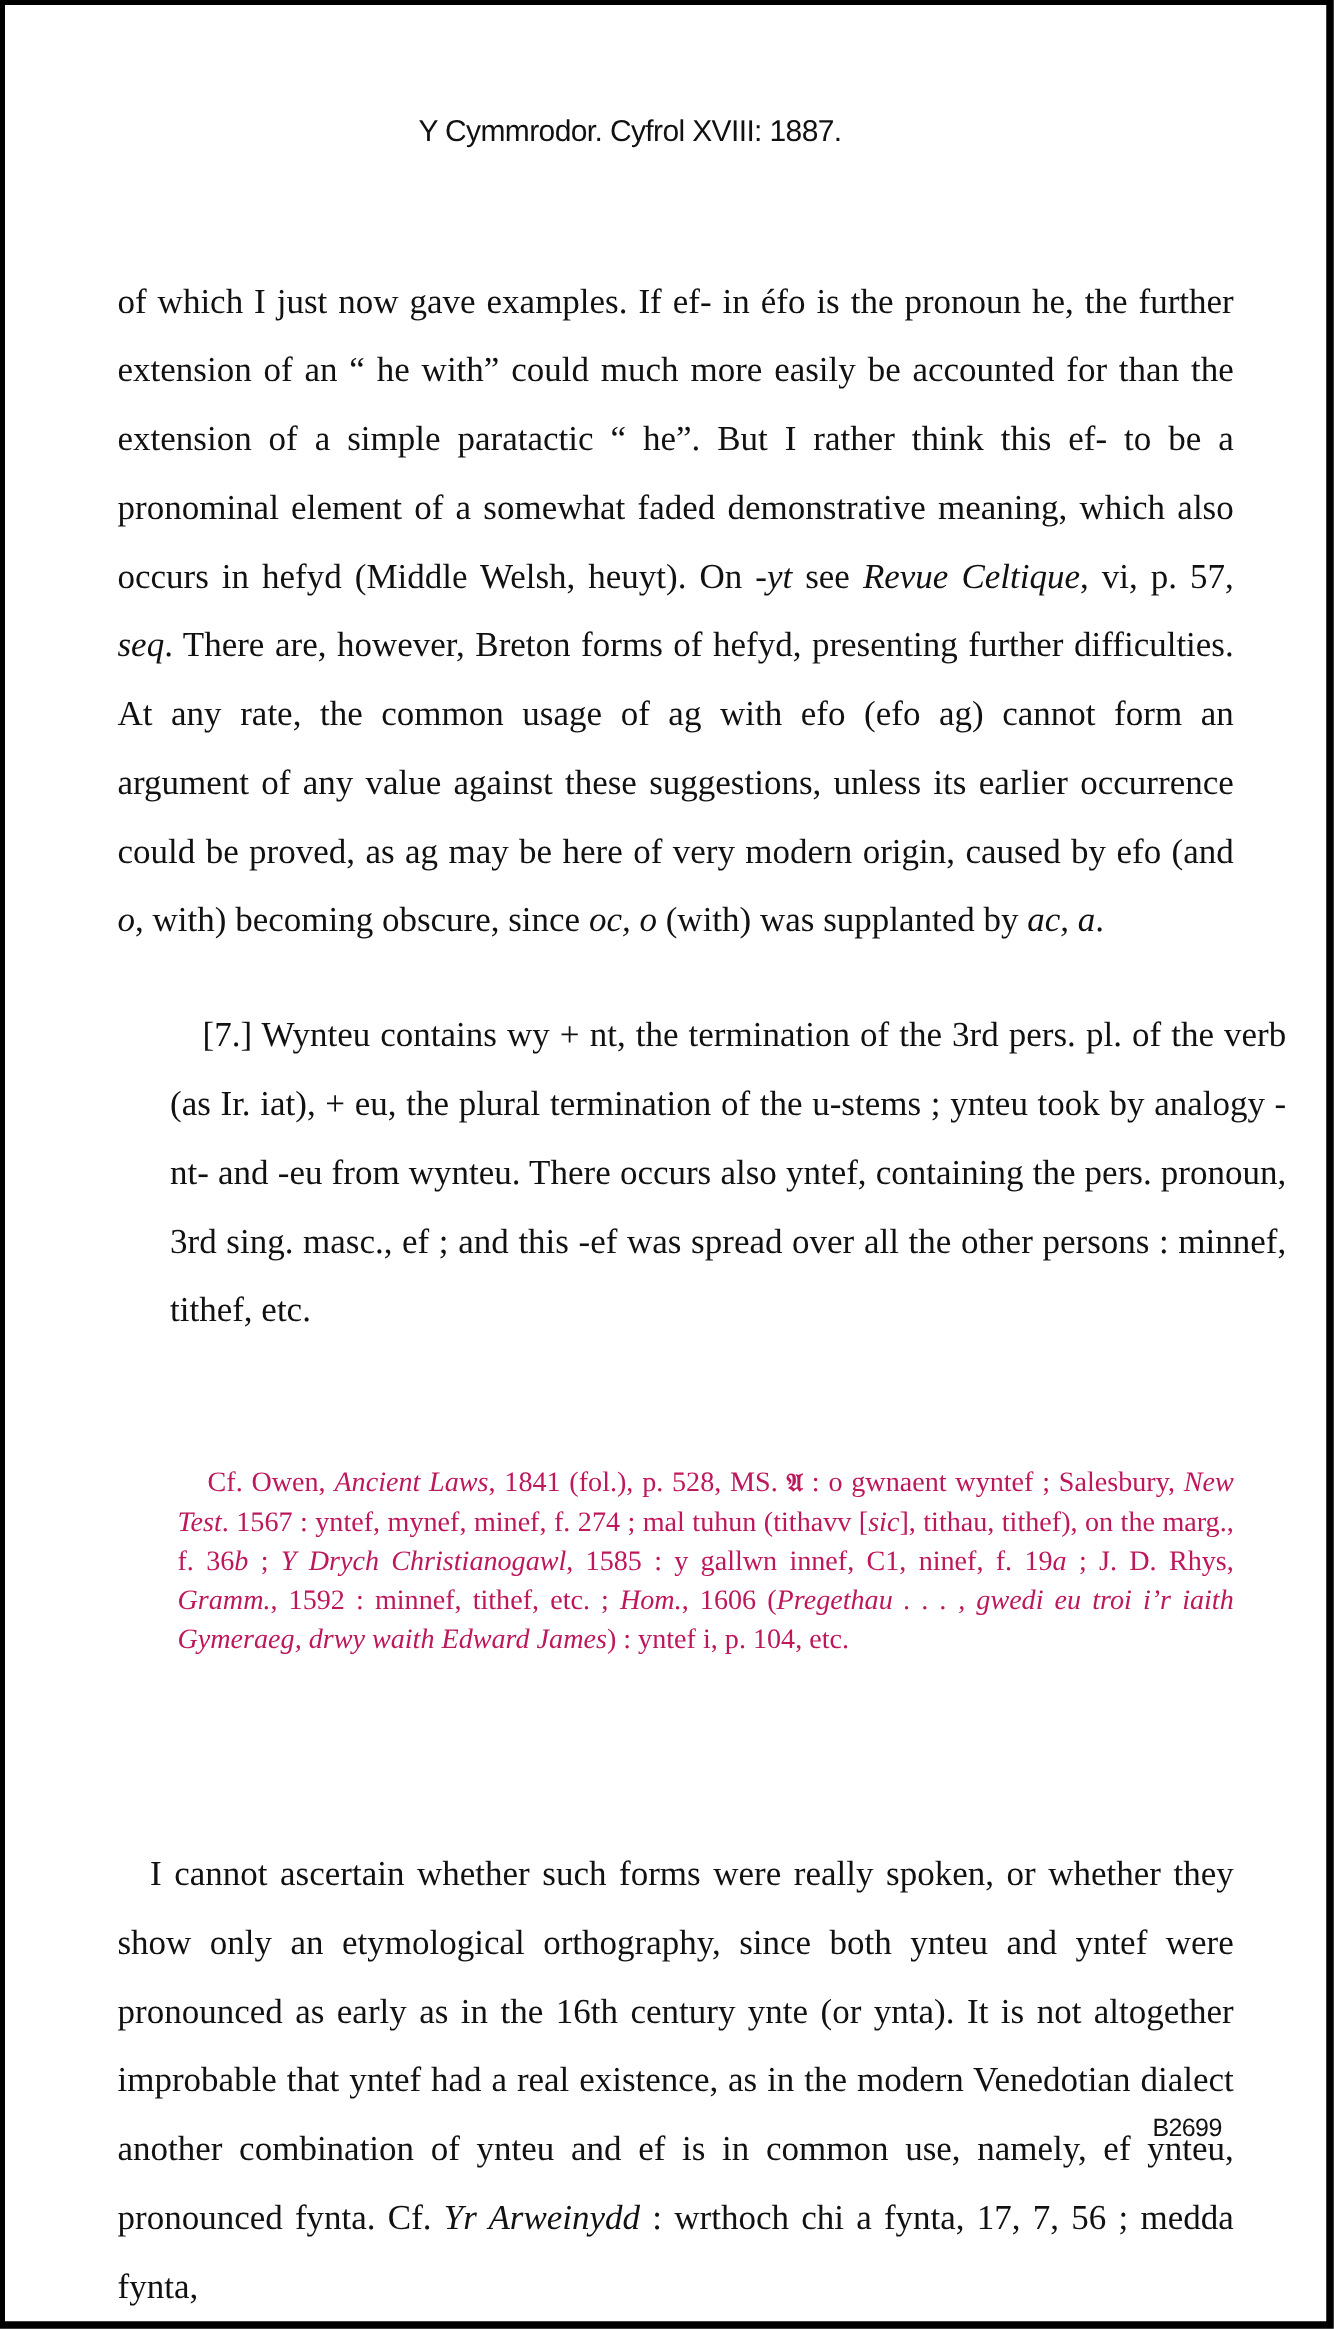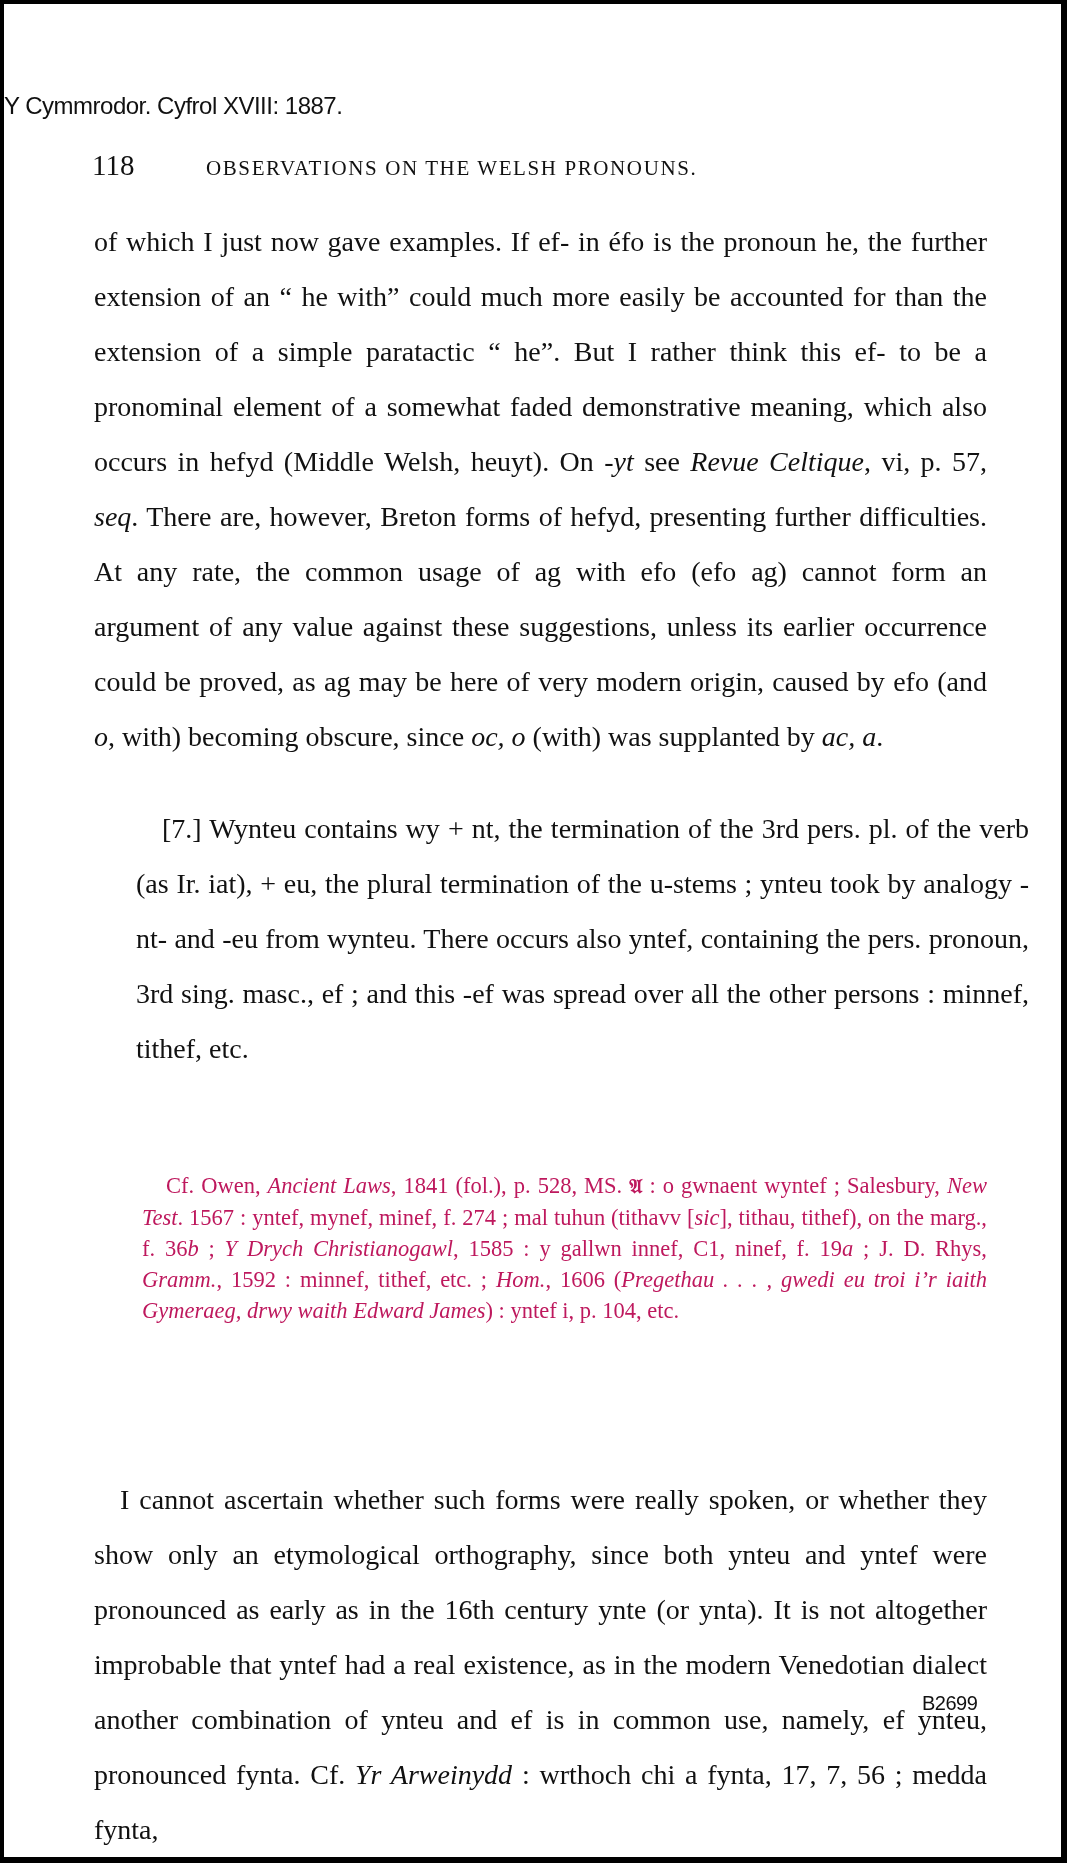--- a/index.html
+++ b/index.html
@@ -14,20 +14,21 @@
       position: absolute;
       left: 4px; top: 4px;
       width: 1057px; height: 1853px;
       background: #fff;
       box-sizing: border-box;
     }
     .source-line {
       position: absolute;
       top: 88px;
       left: 0; width: 1000px;
+      text-align: center;
       font-family: "Liberation Sans", sans-serif;
       font-size: 24px;
       color: #111;
       letter-spacing: -0.5px;
     }
     .running-head {
       position: absolute;
       top: 145px;
       left: 88px;
       width: 910px;
@@ -83,24 +84,20 @@
     }
     i { font-style: italic; }
     .blackletter { font-weight: bold; font-family: "DejaVu Serif", serif; font-size: 20px; }
   </style>
 </head>
 <body>
 
 <div class="page">
   <div class="source-line">Y Cymmrodor. Cyfrol XVIII: 1887.</div>
 
-  <div class="running-head">
-    <span class="page-num">118</span>
-    <span class="title">OBSERVATIONS ON THE WELSH PRONOUNS.</span>
-  </div>
 
   <div class="body-text para1">
     <p>of which I just now gave examples.  If ef- in éfo is the pronoun he, the further extension of an “ he with” could much more easily be accounted for than the extension of a simple paratactic “ he”.  But I rather think this ef- to be a pronominal element of a somewhat faded demonstrative meaning, which also occurs in hefyd (Middle Welsh, heuyt).  On <i>-yt</i> see <i>Revue Celtique</i>, vi, p. 57, <i>seq</i>.  There are, however, Breton forms of hefyd, presenting further difficulties.  At any rate, the common usage of ag with efo (efo ag) cannot form an argument of any value against these suggestions, unless its earlier occurrence could be proved, as ag may be here of very modern origin, caused by efo (and <i>o</i>, with) becoming obscure, since <i>oc, o</i> (with) was supplanted by <i>ac, a</i>.</p>
   </div>
 
   <div class="body-text para2">
     <p class="indent">[7.] Wynteu contains wy + nt, the termination of the 3rd pers. pl. of the verb (as Ir. iat), + eu, the plural termination of the u-stems ; ynteu took by analogy -nt- and -eu from wynteu.  There occurs also yntef, containing the pers. pronoun, 3rd sing. masc., ef ; and this -ef was spread over all the other persons :  minnef, tithef, etc.</p>
   </div>
 
   <div class="footnote">

